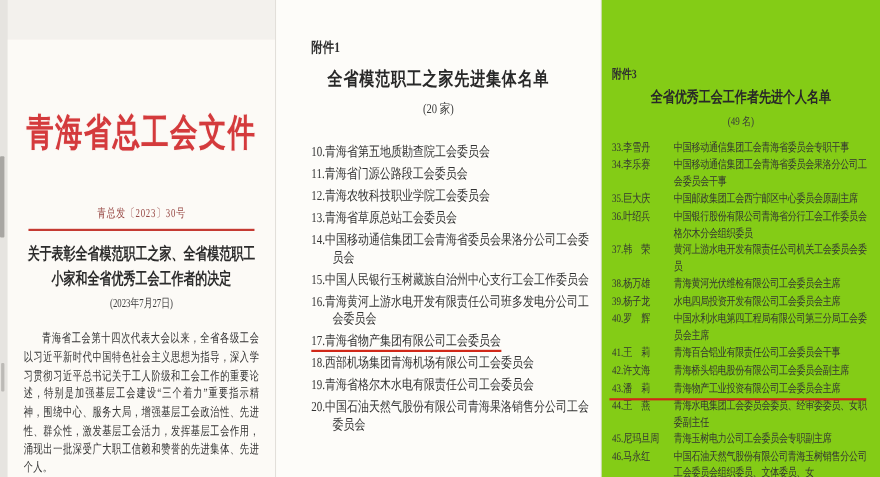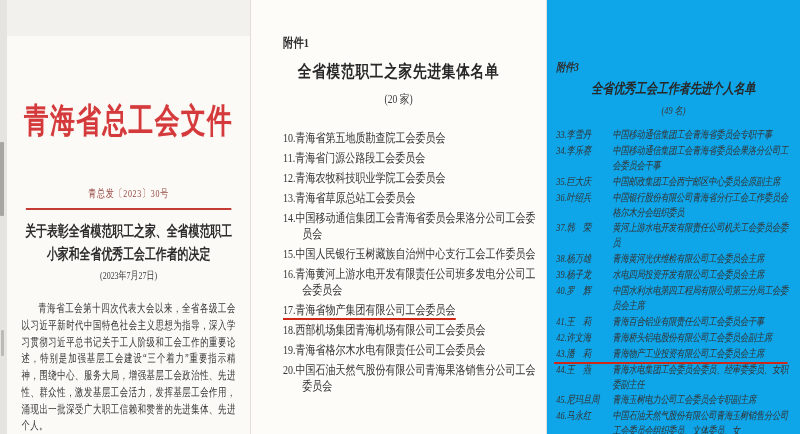--- a/index.html
+++ b/index.html
@@ -15,21 +15,21 @@
   .scan-mark{position:absolute;background:#a8a6a2;border-radius:1px;}
   .mk1{left:0;top:142px;width:4px;height:74px;}
   .mk2{left:1px;top:330px;width:3px;height:26px;background:#bcbab6;}
   .seam{position:absolute;top:0;width:1px;height:434px;background:#e2dfda;}
   .seam1{left:250px;}
   .seam2{left:546px;}
   
   .page{position:absolute;top:0;height:434px;overflow:hidden;}
   .page-left{left:7px;width:243px;background:#fcfaf6;margin-top:36px;}
   .page-mid{left:251px;width:295px;background:#fdfcf9;}
-  .page-right{left:547px;width:253px;background:#0ea5e9;font-style:italic;}
+  .page-right{left:547px;width:253px;background:#84cc16;}
   
   .squeeze{transform-origin:0 0;}
   .sq-left{width:335px;transform:scaleX(0.726);}
   .sq-mid{width:369px;transform:scaleX(0.8);}
   .sq-right{width:324px;transform:scaleX(0.781);}
   
   .banner{
     margin-top:62px;text-align:center;
     color:#d43a3c;font-size:34px;font-weight:bold;letter-spacing:2px;
     white-space:nowrap;text-shadow:0 0 1px rgba(212,58,60,.45);

